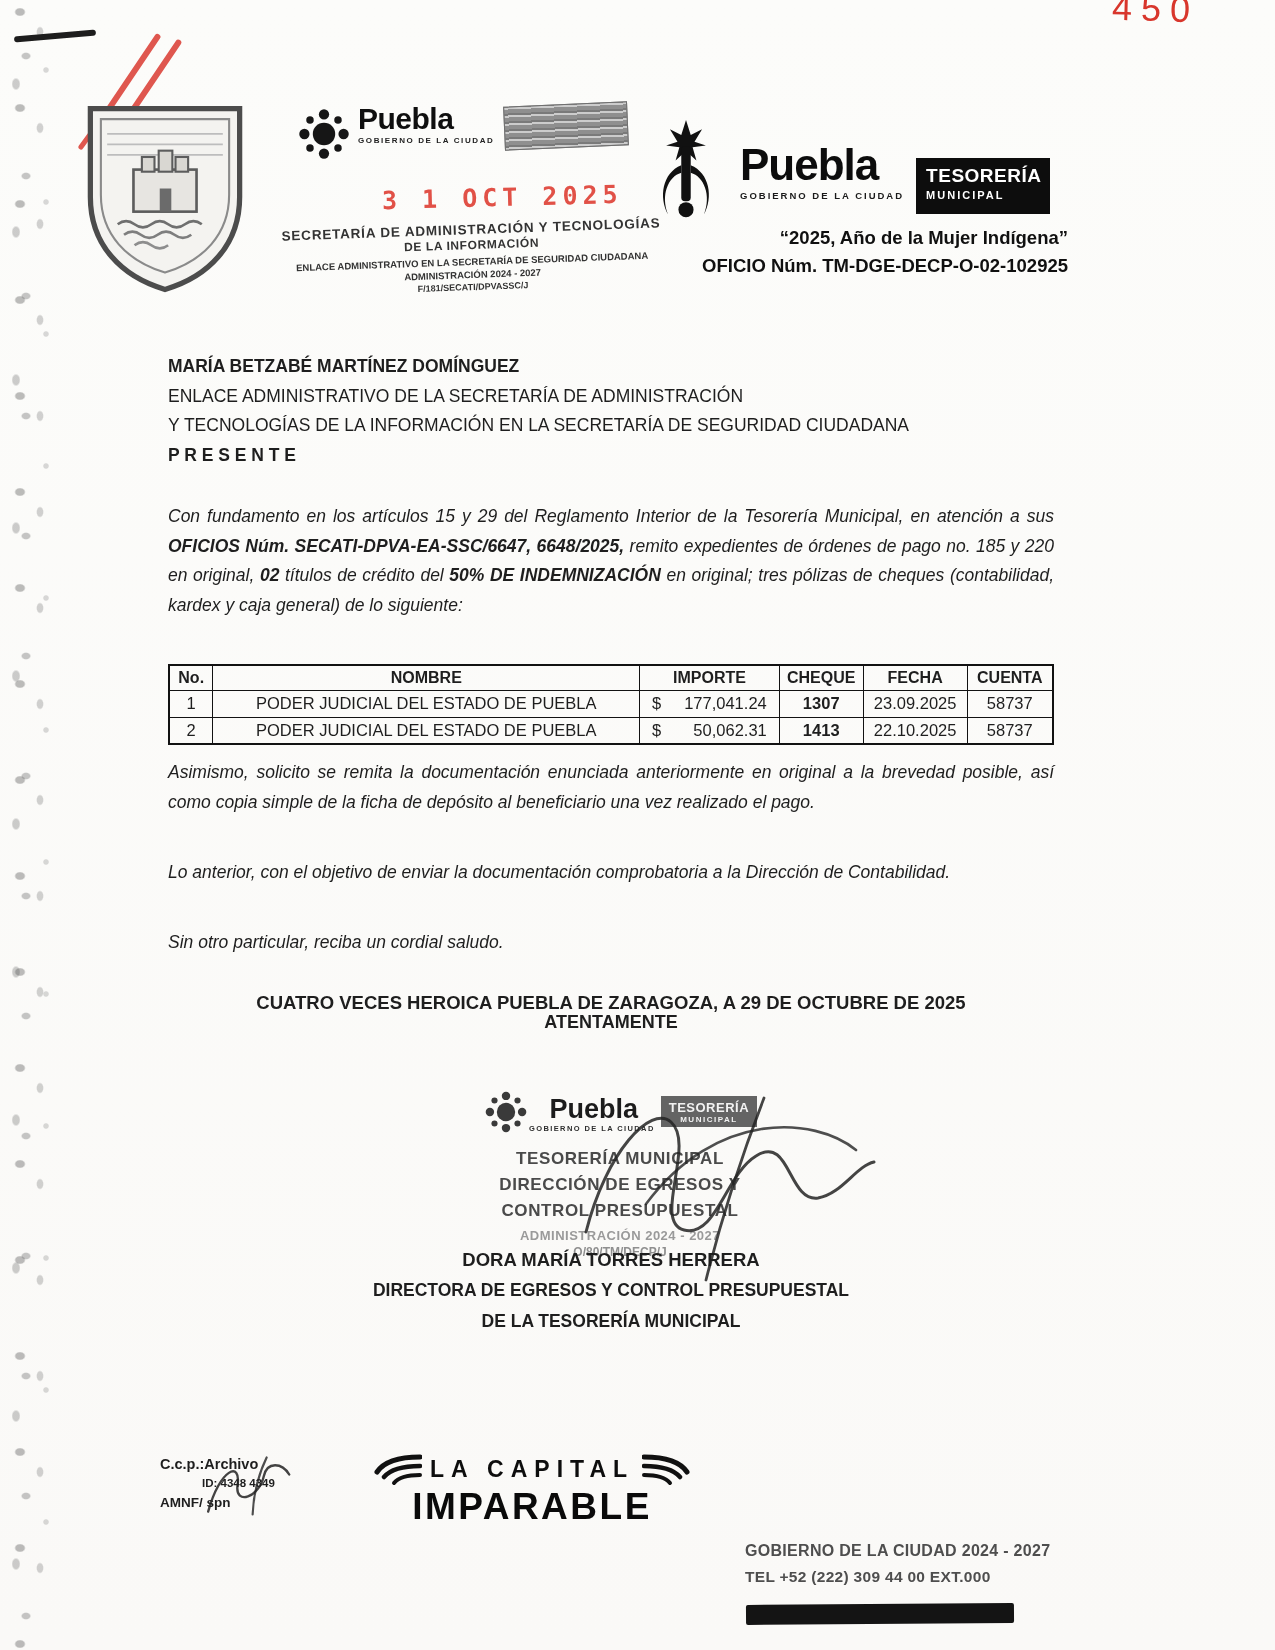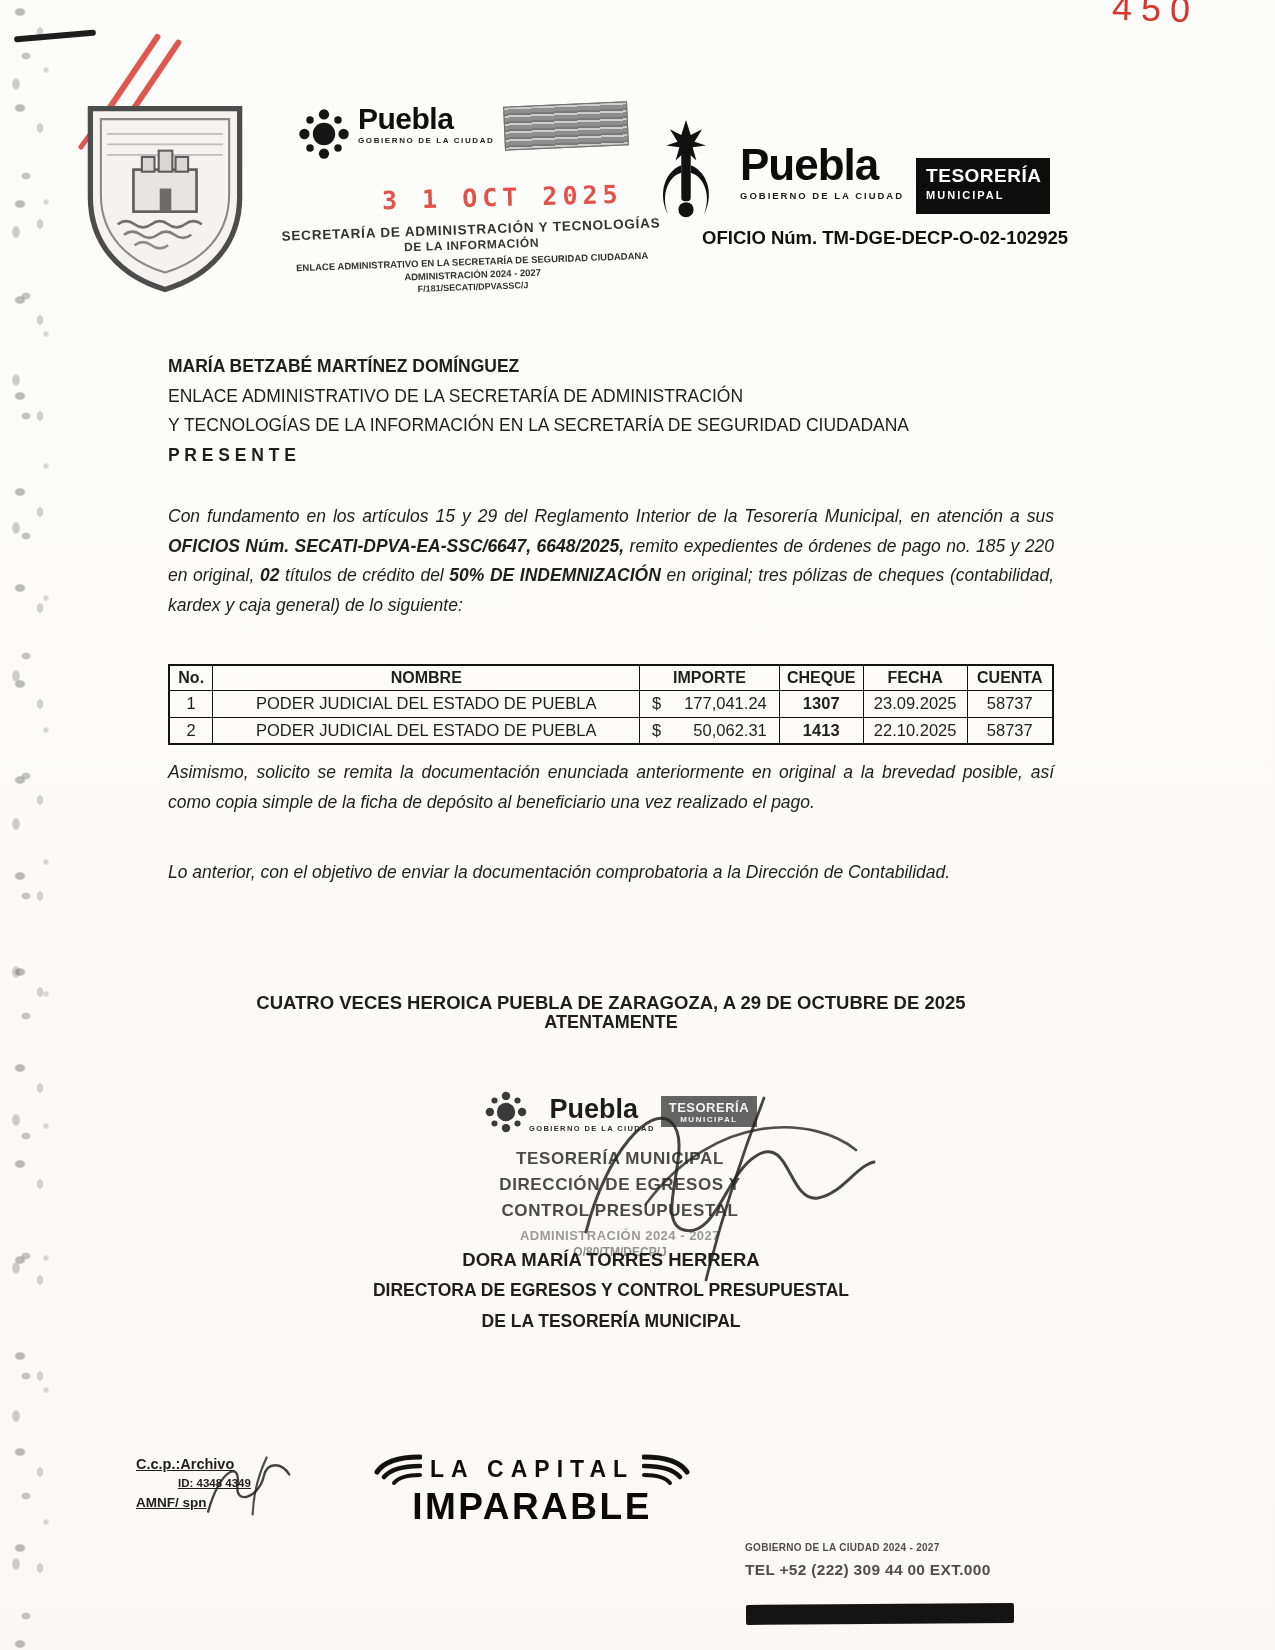--- a/index.html
+++ b/index.html
@@ -124,35 +124,35 @@
   .stamp-faint1 { font-size: 13px; color: #9a9a9a; font-weight: 600; margin-top: 4px; letter-spacing: .5px; }
   .stamp-faint2 { font-size: 12px; color: #8f8f8f; font-weight: 600; margin-top: 2px; }
 
   .main-signature { left: 556px; top: 1082px; width: 334px; height: 205px; z-index: 4; }
 
   .signatory { left: 168px; top: 1244px; width: 886px; text-align: center; z-index: 5; }
   .sig-name { font-size: 18.5px; font-weight: bold; line-height: 31px; }
   .sig-title { font-size: 17.5px; font-weight: bold; line-height: 31px; }
 
   
-  .ccp { left: 136px; top: 1456px; line-height: 17px; z-index: 2; text-decoration: underline; }
+  .ccp { left: 160px; top: 1456px; line-height: 17px; z-index: 2; }
   .ccp-l1 { font-size: 14.5px; font-weight: bold; }
   .ccp-l2 { font-size: 11.5px; font-weight: bold; margin-left: 42px; margin-top: 2px; }
   .ccp-l3 { font-size: 13.5px; font-weight: bold; margin-top: 2px; }
   .ccp-signature { left: 196px; top: 1448px; width: 100px; height: 78px; z-index: 3; transform: rotate(-8deg); }
 
   .capital-logo { left: 352px; top: 1452px; width: 360px; text-align: center; }
   .capital-row { display: flex; align-items: center; justify-content: center; gap: 8px; }
   .capital-l1 { font-size: 23px; font-weight: bold; letter-spacing: 7px; color: #0d0d0d; white-space: nowrap; }
   .capital-l2 { font-size: 37px; font-weight: bold; letter-spacing: 2.5px; color: #0a0a0a; margin-top: 0px; }
   .wing { width: 48px; height: 34px; }
   .wing.right { transform: scaleX(-1); }
 
   .gov-footer { left: 745px; top: 1542px; color: #4e4e4e; }
-  .gov-l1 { font-size: 10px; font-weight: 700; letter-spacing: .3px; }
+  .gov-l1 { font-size: 16px; font-weight: 700; letter-spacing: .3px; }
   .gov-l2 { font-size: 15.5px; font-weight: 700; letter-spacing: .3px; margin-top: 8px; }
   .cutoff-bar { left: 746px; top: 1604px; width: 268px; height: 20px; background: #141414; border-radius: 2px; transform: rotate(-.4deg); }
 </style>
 </head>
 <body>
 
 <div class="page">
 
   <div class="edge-ornament"></div>
 
@@ -214,20 +214,21 @@
     <div class="wordmark-right">
       <div class="brand-right">Puebla</div>
       <div class="brand-sub-right">GOBIERNO DE LA CIUDAD</div>
     </div>
     <div class="tesoreria-box">
       <div class="tesoreria-l1">TESORERÍA</div>
       <div class="tesoreria-l2">MUNICIPAL</div>
     </div>
   </div>
   <div class="abs right-lines">
+    <div class="slogan">“2025, Año de la Mujer Indígena”</div>
     <div class="oficio">OFICIO Núm. TM-DGE-DECP-O-02-102925</div>
   </div>
 
   <div class="abs recipient">
     <div class="bold">MARÍA BETZABÉ MARTÍNEZ DOMÍNGUEZ</div>
     <div>ENLACE ADMINISTRATIVO DE LA SECRETARÍA DE ADMINISTRACIÓN</div>
     <div>Y TECNOLOGÍAS DE LA INFORMACIÓN EN LA SECRETARÍA DE SEGURIDAD CIUDADANA</div>
     <div class="bold">P R E S E N T E</div>
   </div>
 
@@ -269,20 +270,21 @@
           </td>
         <td class="c-cheque">1413</td>
         <td class="c-fecha">22.10.2025</td>
         <td class="c-cuenta">58737</td>
       </tr>
     </tbody>
   </table>
 
   <p class="para p2">Asimismo, solicito se remita la documentación enunciada anteriormente en original a la brevedad posible, así como copia simple de la ficha de depósito al beneficiario una vez realizado el pago.</p>
   <p class="para p3">Lo anterior, con el objetivo de enviar la documentación comprobatoria a la Dirección de Contabilidad.</p>
+  <p class="para p4">Sin otro particular, reciba un cordial saludo.</p>
 
   <div class="abs closing atentamente">ATENTAMENTE</div>
   <div class="abs closing citydate">CUATRO VECES HEROICA PUEBLA DE ZARAGOZA, A 29 DE OCTUBRE DE 2025</div>
 
   <div class="abs stampblock">
     <div class="stamp-logo-row">
       <svg class="stamp-icon" viewBox="0 0 60 60">
         <circle cx="30" cy="30" r="12" fill="#2a2a2a"></circle>
         <circle cx="30" cy="9" r="5.5" fill="#2a2a2a"></circle>
           <circle cx="51" cy="30" r="5.5" fill="#2a2a2a"></circle>

